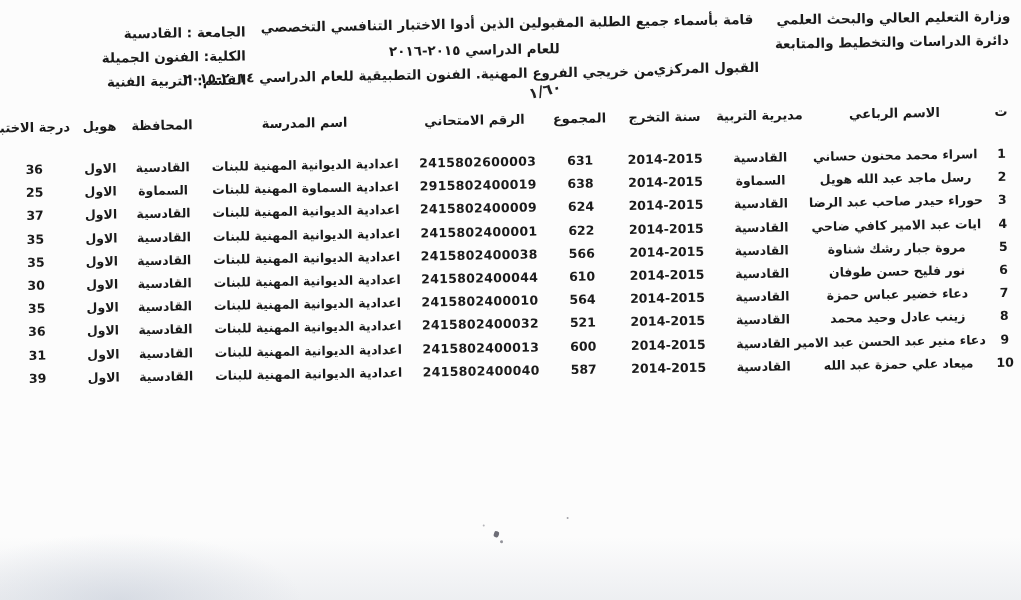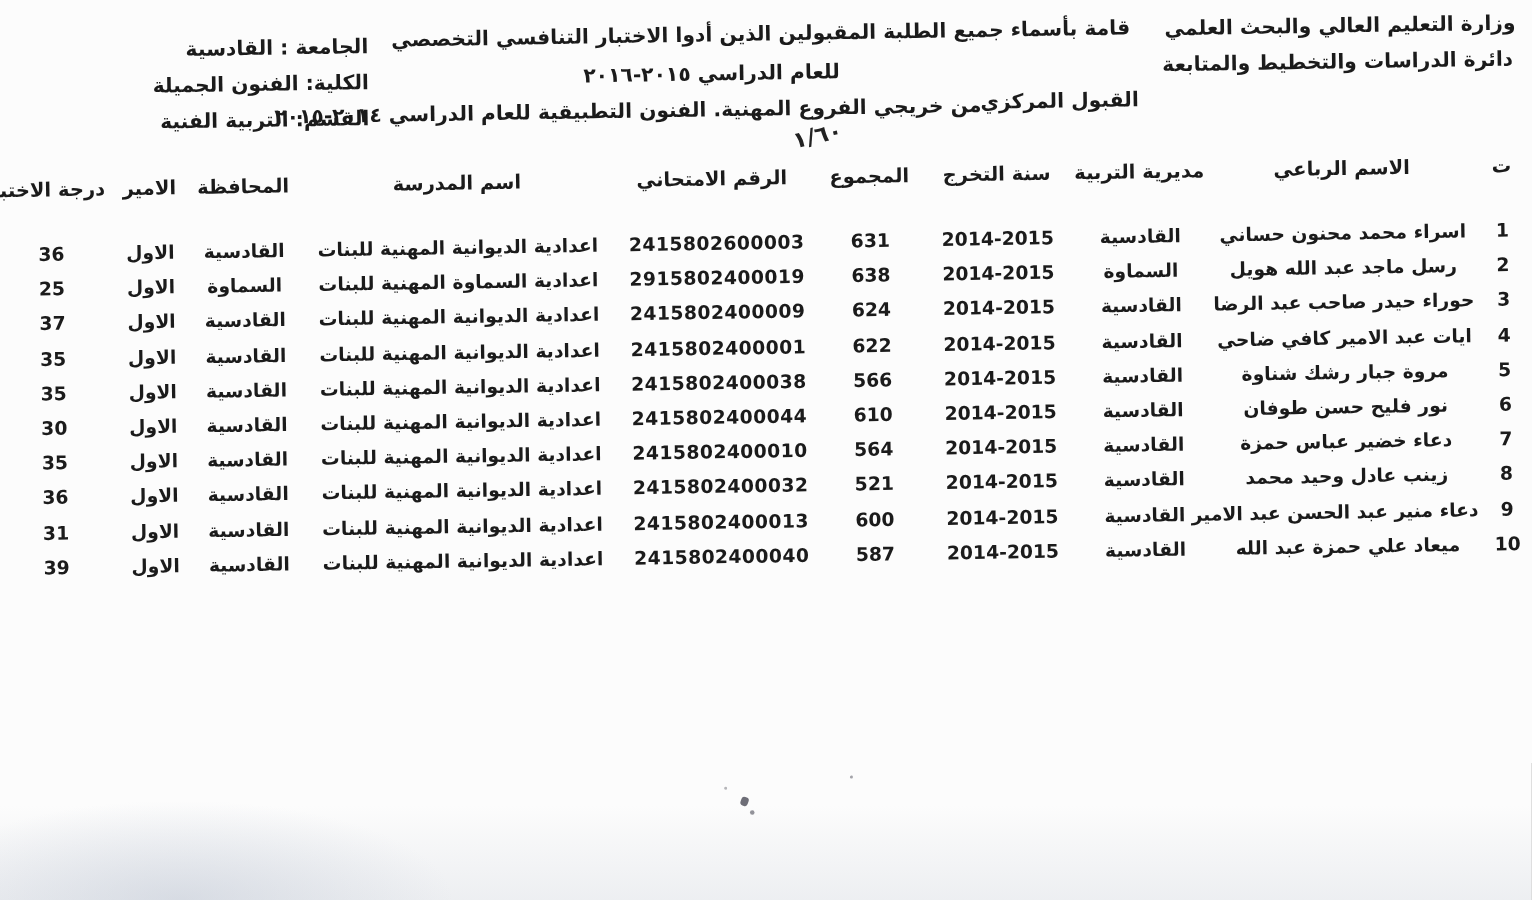--- a/index.html
+++ b/index.html
@@ -90,21 +90,21 @@
       <thead>
         <tr>
           <th class="c-idx">ت</th>
           <th class="c-name">الاسم الرباعي</th>
           <th class="c-dir">مديرية التربية</th>
           <th class="c-year">سنة التخرج</th>
           <th class="c-total">المجموع</th>
           <th class="c-exam">الرقم الامتحاني</th>
           <th class="c-school">اسم المدرسة</th>
           <th class="c-gov">المحافظة</th>
-          <th class="c-round">الامير</th>
+          <th class="c-round">هويل</th>
           <th class="c-score">درجة الاختبار:٤٠</th>
         </tr>
       </thead>
       <tbody>
           <tr>
         <td class="c-idx">1</td>
         <td class="c-name">اسراء محمد محنون حساني</td>
         <td class="c-dir">القادسية</td>
         <td class="c-year num">2014-2015</td>
         <td class="c-total num">631</td>

